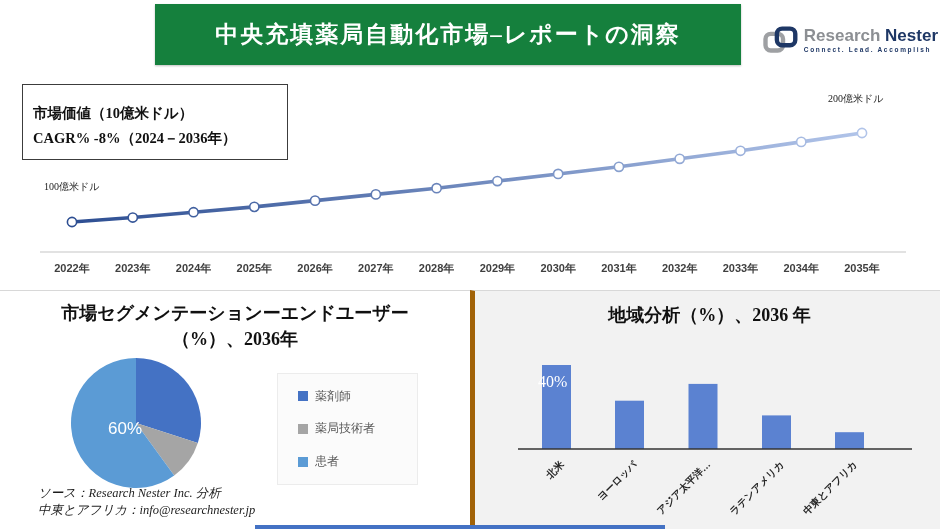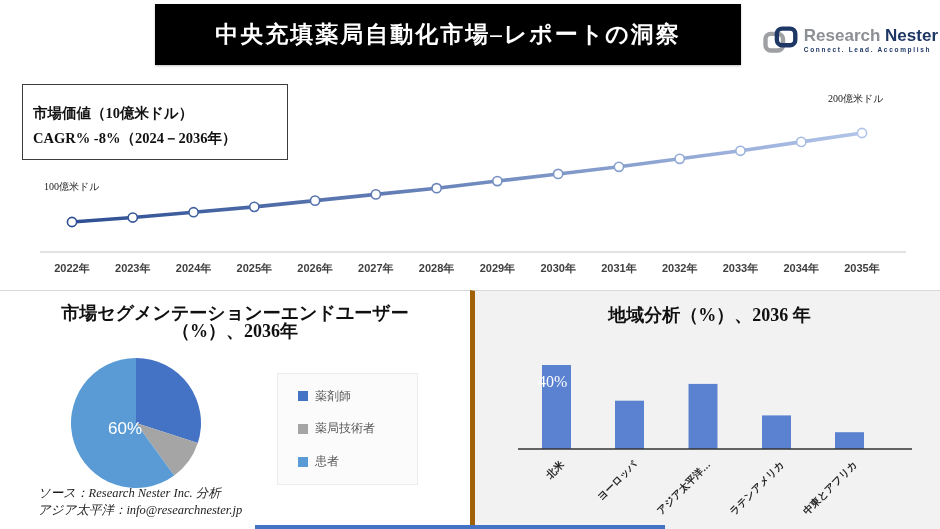--- a/index.html
+++ b/index.html
@@ -1,21 +1,21 @@
 <!DOCTYPE html>
 <html><head>
 <meta charset="utf-8">
 <style>
   html,body{margin:0;padding:0;background:#ffffff;}
   #app{position:relative;width:940px;height:529px;background:#fff;overflow:hidden;
        font-family:"Liberation Sans",sans-serif;}
 
   
   .banner{position:absolute;left:155px;top:4px;width:586px;height:61px;
-          background:#000000;display:flex;align-items:center;justify-content:center;
+          background:#15803d;display:flex;align-items:center;justify-content:center;
           box-shadow:0 1px 2px rgba(0,0,0,.25);}
   .banner h1{margin:0;color:#fff;font-family:"Liberation Serif",serif;font-weight:600;
              font-size:23px;letter-spacing:2px;white-space:nowrap;}
   .logo{position:absolute;left:762px;top:16px;width:176px;height:48px;
         display:flex;align-items:center;gap:5px;}
   .logo-text{line-height:1;}
   .logo-brand{font-size:17px;font-weight:bold;white-space:nowrap;}
   .logo-brand .gray{color:#8C8F93;font-weight:600;}
   .logo-brand .navy{color:#1E3765;}
   .logo-tagline{font-size:6.5px;font-weight:bold;color:#1E3765;letter-spacing:1.7px;
@@ -37,21 +37,21 @@
 
   
   .panel-left{position:absolute;left:0;top:290px;width:470px;height:239px;
               border-top:1px solid #D8D8D8;background:#fff;}
   .panel-right{position:absolute;left:470px;top:290px;width:469px;height:239px;
                background:#F2F2F2;border-top:1px solid #D8D8D8;border-left:5px solid #a16207;}
   .sec-title{position:absolute;left:0;right:0;text-align:center;
              font-family:"Liberation Serif",serif;font-weight:bold;font-size:18px;color:#101010;
              white-space:nowrap;}
   .pie-title1{top:10px;}
-  .pie-title2{top:28px;}
+  .pie-title2{top:36px;}
   .bar-title{top:12px;}
 
   #pie-svg{position:absolute;left:68px;top:64px;width:136px;height:136px;}
   .pie-val{font:17px "Liberation Sans",sans-serif;fill:#ffffff;}
 
   .legend{position:absolute;left:277px;top:82px;width:141px;height:112px;
           background:#FBFBFB;border:1px solid #ECECEC;display:flex;flex-direction:column;
           justify-content:space-around;padding:6px 0 6px 20px;box-sizing:border-box;}
   .legend-item{display:flex;align-items:center;gap:7px;}
   .swatch{width:10px;height:10px;display:inline-block;}
@@ -153,21 +153,21 @@
           <span class="swatch" style="background: rgb(165, 165, 165);"></span>
           <span class="legend-label">薬局技術者</span>
         </div>
         <div class="legend-item">
           <span class="swatch" style="background: rgb(91, 155, 213);"></span>
           <span class="legend-label">患者</span>
         </div>
       </div>
     <div class="source">
       <div>ソース：Research Nester Inc. 分析</div>
-      <div>アジア太平洋：info@researchnester.jp</div>
+      <div>中東とアフリカ：info@researchnester.jp</div>
     </div>
   </section>
 
   <section class="panel-right">
     <div class="sec-title bar-title">地域分析（%）、2036 年</div>
     <svg id="bar-svg" viewBox="0 0 469 239">
         <rect x="67" y="74" width="29" height="84" fill="#5B82D1"></rect>
         <rect x="140" y="109.69999999999999" width="29" height="48.300000000000004" fill="#5B82D1"></rect>
         <rect x="213.5" y="92.89999999999999" width="29" height="65.10000000000001" fill="#5B82D1"></rect>
         <rect x="287" y="124.4" width="29" height="33.6" fill="#5B82D1"></rect>

